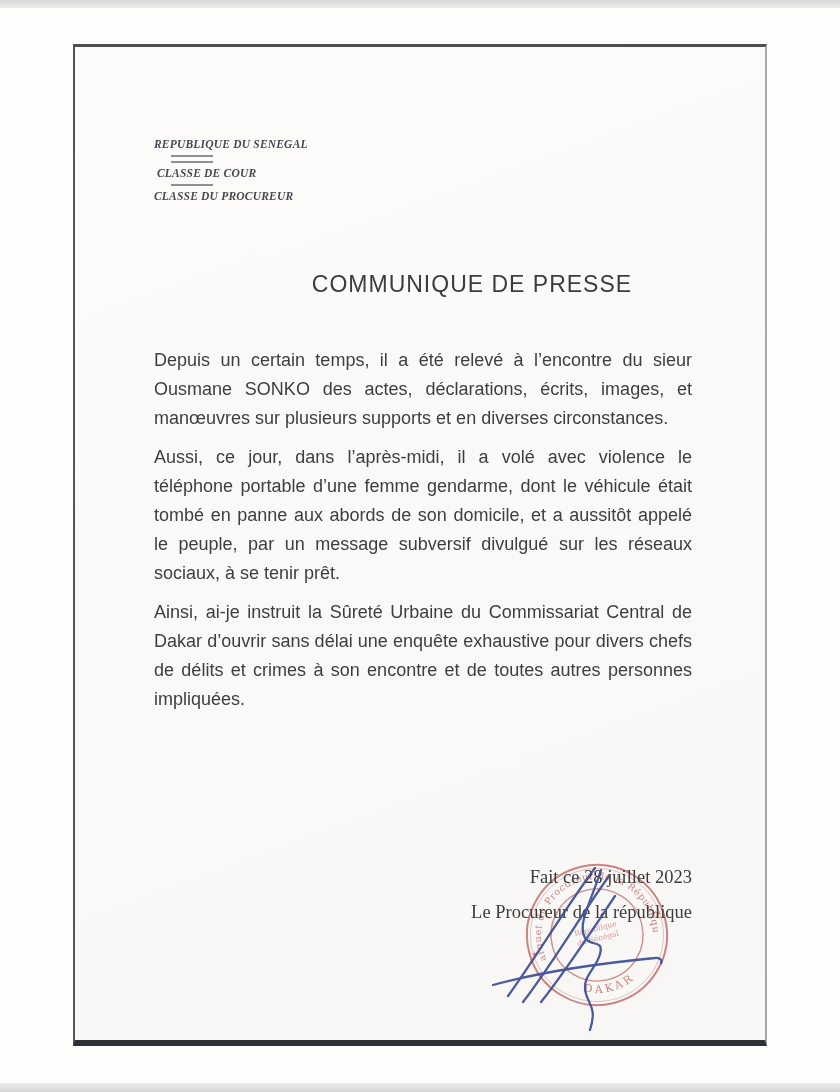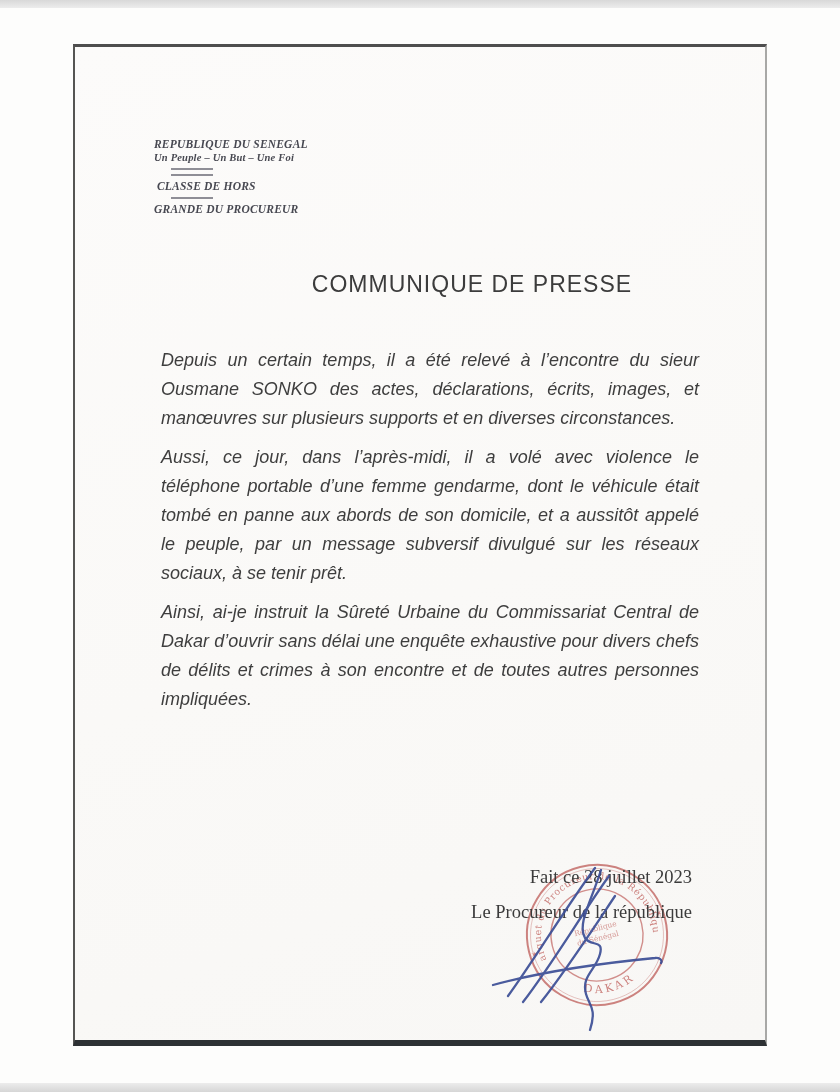--- a/index.html
+++ b/index.html
@@ -40,24 +40,23 @@
   
   .doc-title{
     position:absolute;left:0;top:224px;width:100%;
     box-sizing:border-box;padding-left:104px;
     text-align:center;
     font-size:23px;letter-spacing:1px;color:#3c3c3c;
   }
 
   
   .doc-body{
-    position:absolute;left:86px;top:299px;width:538px;
+    position:absolute;left:79px;top:299px;width:538px;
     font-size:18px;line-height:29px;color:#3e3e3e;
     text-align:justify;
-    font-style:italic;
   }
   .doc-body p{margin:0 0 10px 0;}
 
   
   .sig-block{
     position:absolute;left:79px;top:816px;width:538px;
     text-align:right;
     font-size:18.5px;line-height:29px;color:#3b3b3b;
     z-index:2;
     font-family:Liberation Serif, serif;
@@ -76,26 +75,25 @@
 </head>
 <body>
 
 <div class="edge-strip top"></div>
 <div class="edge-strip bottom"></div>
 
 <div class="paper">
 
   <div class="letterhead">
     <div>REPUBLIQUE DU SENEGAL</div>
-    <div class="motto">Un Peuple – Un But – Une Foi</div>
     <hr class="lh-divider">
     <hr class="lh-divider">
-    <div class="lh-indent">CLASSE DE HORS</div>
+    <div class="lh-indent">CLASSE DE COUR</div>
     <hr class="lh-divider">
-    <div>GRANDE DU PROCUREUR</div>
+    <div>CLASSE DU PROCUREUR</div>
   </div>
 
   <div class="doc-title">COMMUNIQUE DE PRESSE</div>
 
   <div class="doc-body">
     <p>Depuis un certain temps, il a été relevé à l’encontre du sieur Ousmane SONKO des actes, déclarations, écrits, images, et manœuvres sur plusieurs supports et en diverses circonstances.</p>
     <p>Aussi, ce jour, dans l’après-midi, il a volé avec violence le téléphone portable d’une femme gendarme, dont le véhicule était tombé en panne aux abords de son domicile, et a aussitôt appelé le peuple, par un message subversif divulgué sur les réseaux sociaux, à se tenir prêt.</p>
     <p>Ainsi, ai-je instruit la Sûreté Urbaine du Commissariat Central de Dakar d’ouvrir sans délai une enquête exhaustive pour divers chefs de délits et crimes à son encontre et de toutes autres personnes impliquées.</p>
   </div>
 

